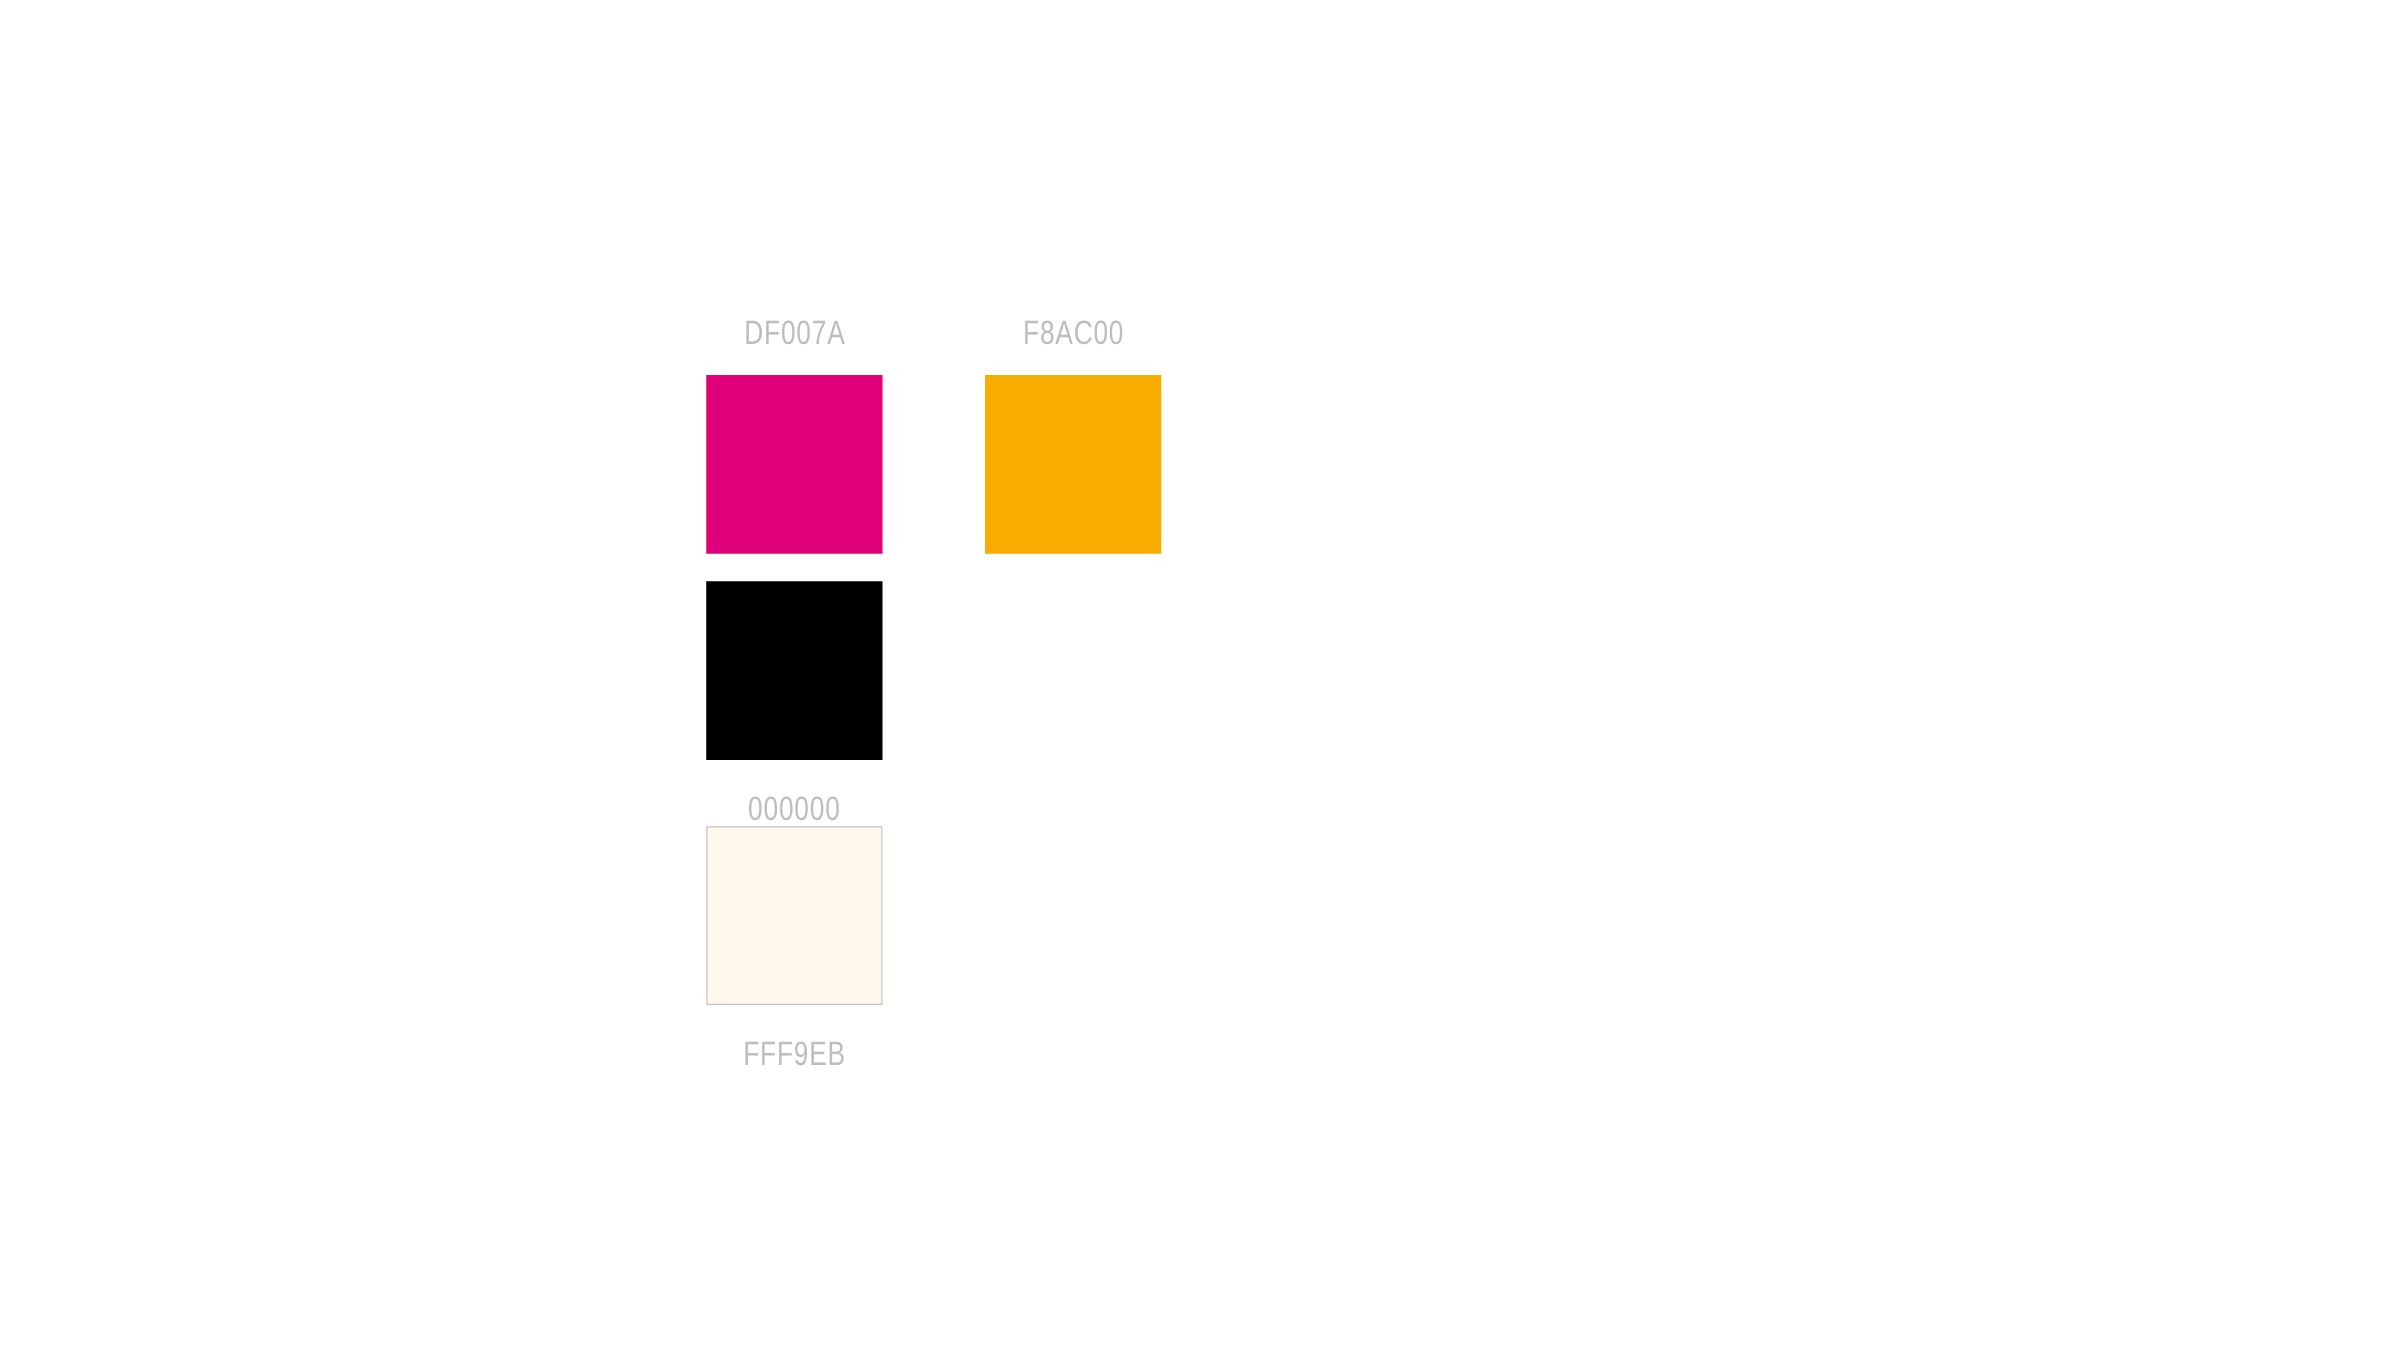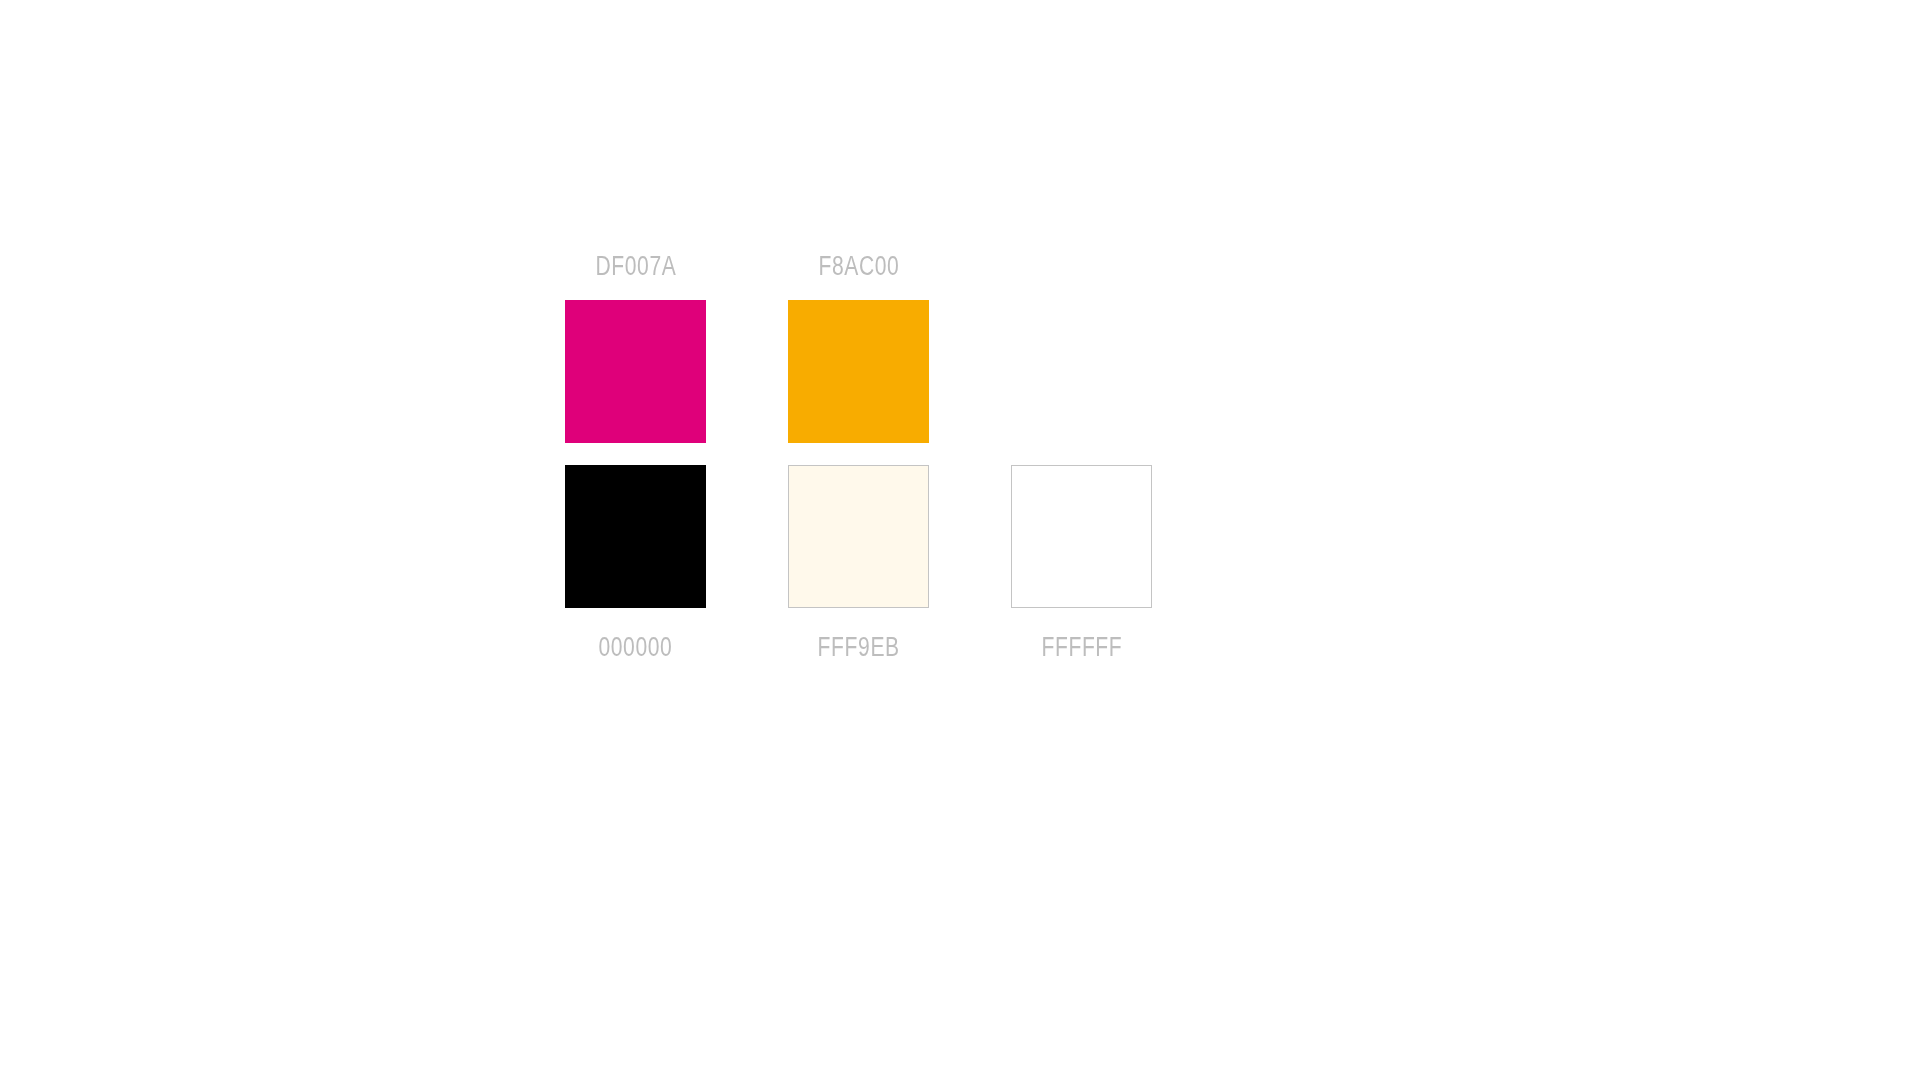--- a/index.html
+++ b/index.html
@@ -26,21 +26,21 @@
 
   .swatch-row {
     position: absolute;
     left: 0;
     width: 810px;
     height: 200px;
     display: flex;
     flex-direction: row;
   }
   #swatch-row-top    { top: 0px; }
-  #swatch-row-bottom { top: 212px; }
+  #swatch-row-bottom { top: 212px; flex-direction: column; }
 
   .swatch-cell {
     width: 141px;
     margin-right: 82px;
     display: flex;
     flex-direction: column;
     align-items: center;
   }
   .swatch-cell:last-child { margin-right: 16px; }
 
@@ -99,20 +99,16 @@
       <div class="swatch-chip" style="background-color: rgb(0, 0, 0);"></div>
       <div class="swatch-label" style="color: rgb(189, 189, 189);">000000</div>
     </div>
 
 
     <div class="swatch-cell label-below">
       <div class="swatch-chip bordered" style="background-color: rgb(255, 249, 235); border-color: rgb(196, 196, 196);"></div>
       <div class="swatch-label" style="color: rgb(189, 189, 189);">FFF9EB</div>
     </div>
 
-    <div class="swatch-cell label-below">
-      <div class="swatch-chip bordered" style="background-color: rgb(255, 255, 255); border-color: rgb(196, 196, 196);"></div>
-      <div class="swatch-label" style="color: rgb(189, 189, 189);">FFFFFF</div>
-    </div>
 
   </div>
 
 </div>
 
 </body></html>

